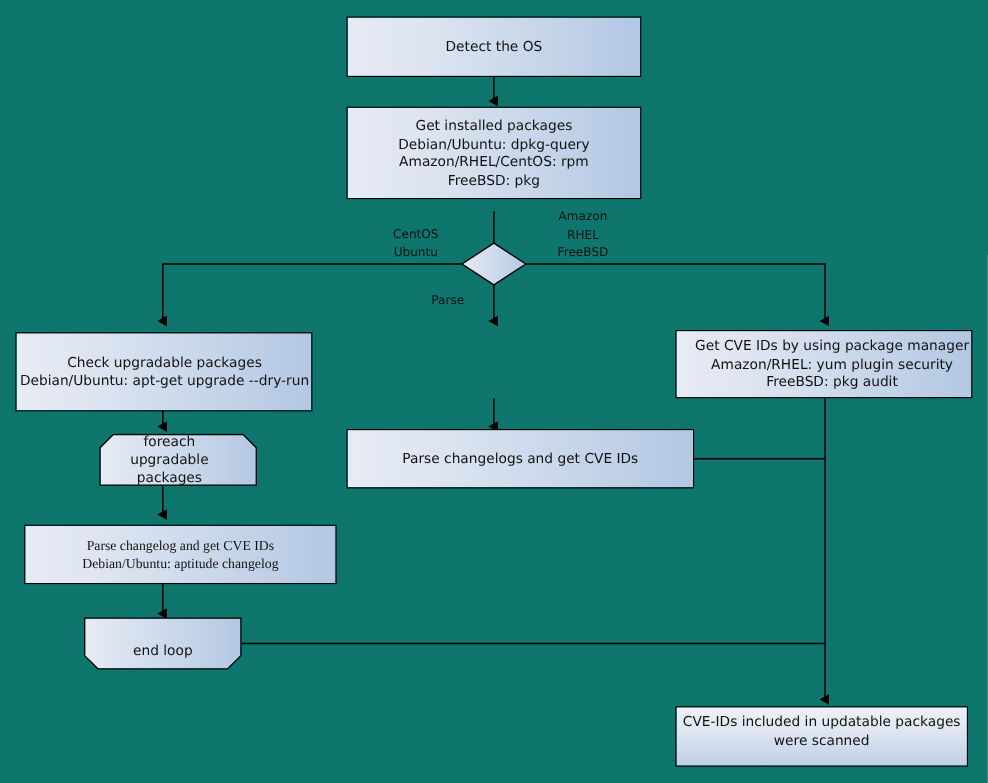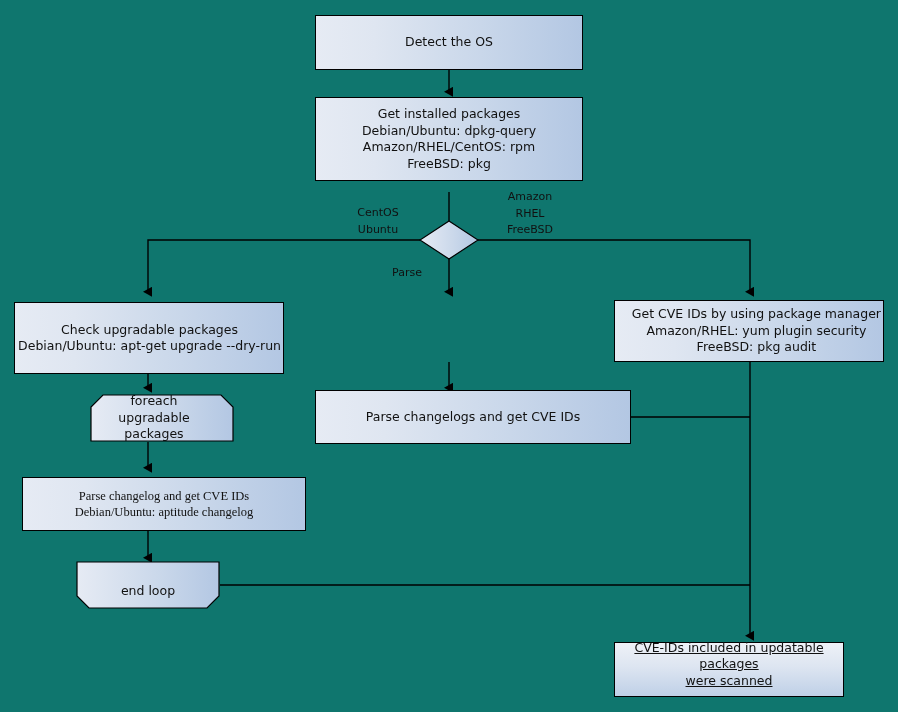--- a/index.html
+++ b/index.html
@@ -210,18 +210,18 @@
           <stop offset="0%" stop-color="#e6ebf4"></stop>
           <stop offset="60%" stop-color="#c9d7ea"></stop>
           <stop offset="100%" stop-color="#b3c7e3"></stop>
         </linearGradient>
       </defs>
       <polygon points="1,1 143,1 143,35 131,47 13,47 1,35" fill="url(#lgrad2)" stroke="#000000" stroke-width="1.2"></polygon>
     </svg>
     <div class="looplabel">end loop</div>
   </div>
 
-  <div class="node box-v" style="left:614px; top:642px; width:230px; height:55px;text-decoration:underline;">
+  <div class="node box-v" style="left:614px; top:642px; width:266px; height:55px;">
     <span class="node-text" style="position:relative; top:-5px;">CVE-IDs included in updatable packages
 were scanned</span>
   </div>
 
 </div>
 
 </body></html>

